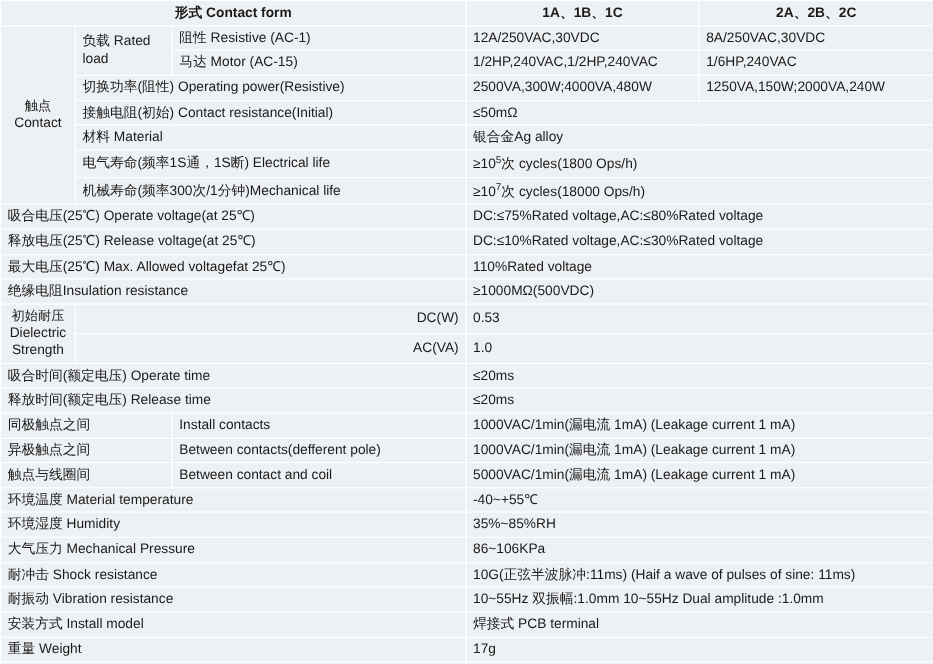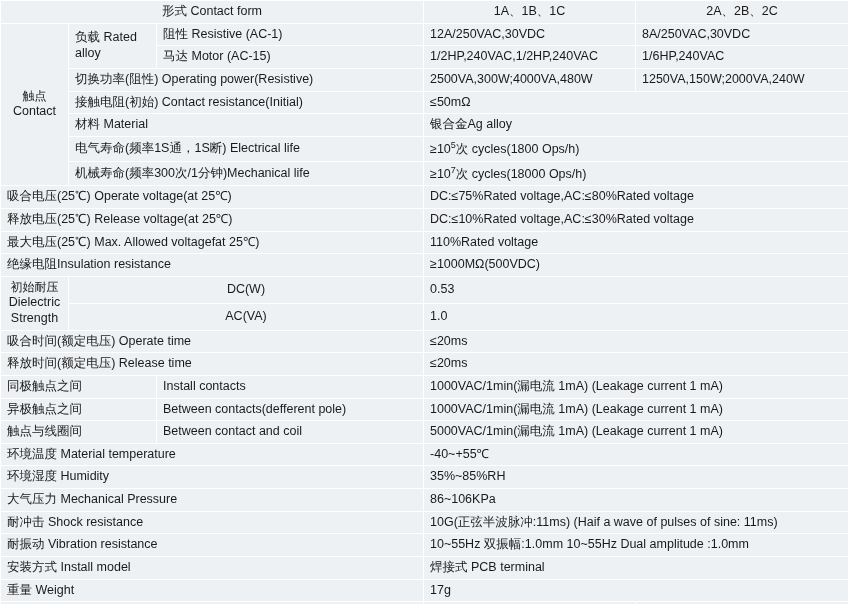--- a/index.html
+++ b/index.html
@@ -23,22 +23,22 @@
   table.spec td {
     border: 1px solid #ffffff;
     padding: 3px 6px;
     vertical-align: middle;
     line-height: 1.25;
     background: #eef1f4;
     font-size: 12.5px;
   }
   td.label { background: #e4e9ee; }
   td.value { background: #eef1f4; }
-  td.head   { background: #dde3e9; font-weight: normal; text-align: center; }
-  td.center { text-align: center; margin-left: 20px; }
+  td.head   { background: #dde3e9; font-weight: bold; text-align: center; }
+  td.center { text-align: right; margin-left: 20px; }
   .cn { font-size: 12px; }
   .sup { font-size: 9px; vertical-align: super; }
   .contact-cell {
     text-align: center;
     line-height: 1.4;
     margin-top: 41px;
   }
   .dielectric {
     line-height: 1.3;
     text-align: center;
@@ -62,21 +62,21 @@
     <td class="head" colspan="3">形式 Contact form</td>
     <td class="head">1A、1B、1C</td>
     <td class="head">2A、2B、2C</td>
   </tr>
 
   <tr>
     <td class="label contact-cell" rowspan="7">
       <span class="cn">触点</span><br>
       <span>Contact</span>
     </td>
-    <td class="label" rowspan="2">负载 Rated alloy</td>
+    <td class="label" rowspan="2">负载 Rated load</td>
     <td class="label">阻性 Resistive (AC-1)</td>
     <td class="value">12A/250VAC,30VDC</td>
     <td class="value">8A/250VAC,30VDC</td>
   </tr>
 
   <tr>
     <td class="label">马达 Motor (AC-15)</td>
     <td class="value">1/2HP,240VAC,1/2HP,240VAC</td>
     <td class="value">1/6HP,240VAC</td>
   </tr>

